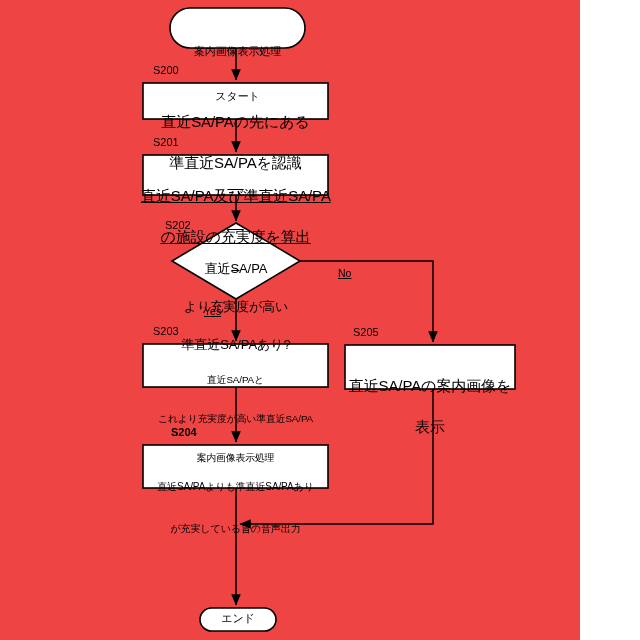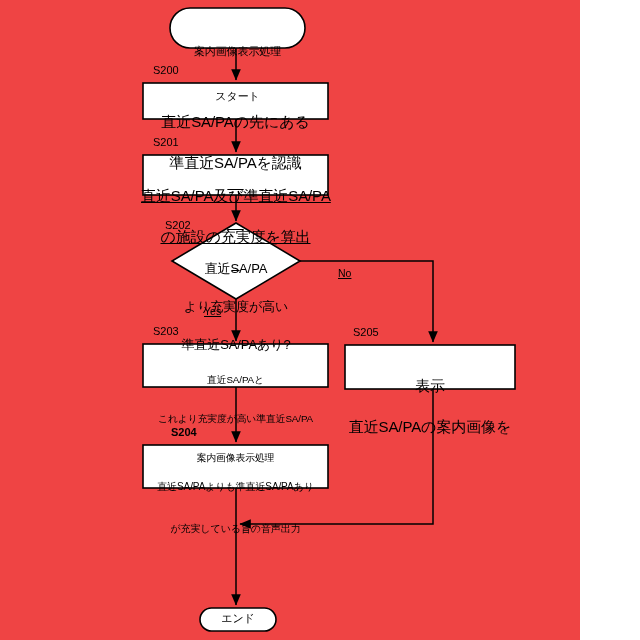--- a/index.html
+++ b/index.html
@@ -135,17 +135,17 @@
   </div>
 
   <div class="step-label" style="left:171px; top:426px;font-weight:bold;">S204</div>
   <div class="node-text" style="left:141px; top:452px; width:189px; font-size:10px; line-height:14px;">
     <div>直近SA/PAよりも準直近SA/PAあり</div>
     <div>が充実している旨の音声出力</div>
   </div>
 
   <div class="step-label" style="left:353px; top:326px;">S205</div>
   <div class="node-text" style="left:345px; top:352px; width:170px;">
+    <div>直近SA/PAの案内画像を</div>
     <div>表示</div>
-    <div>直近SA/PAの案内画像を</div>
   </div>
 
 </div>
 
 </body></html>

